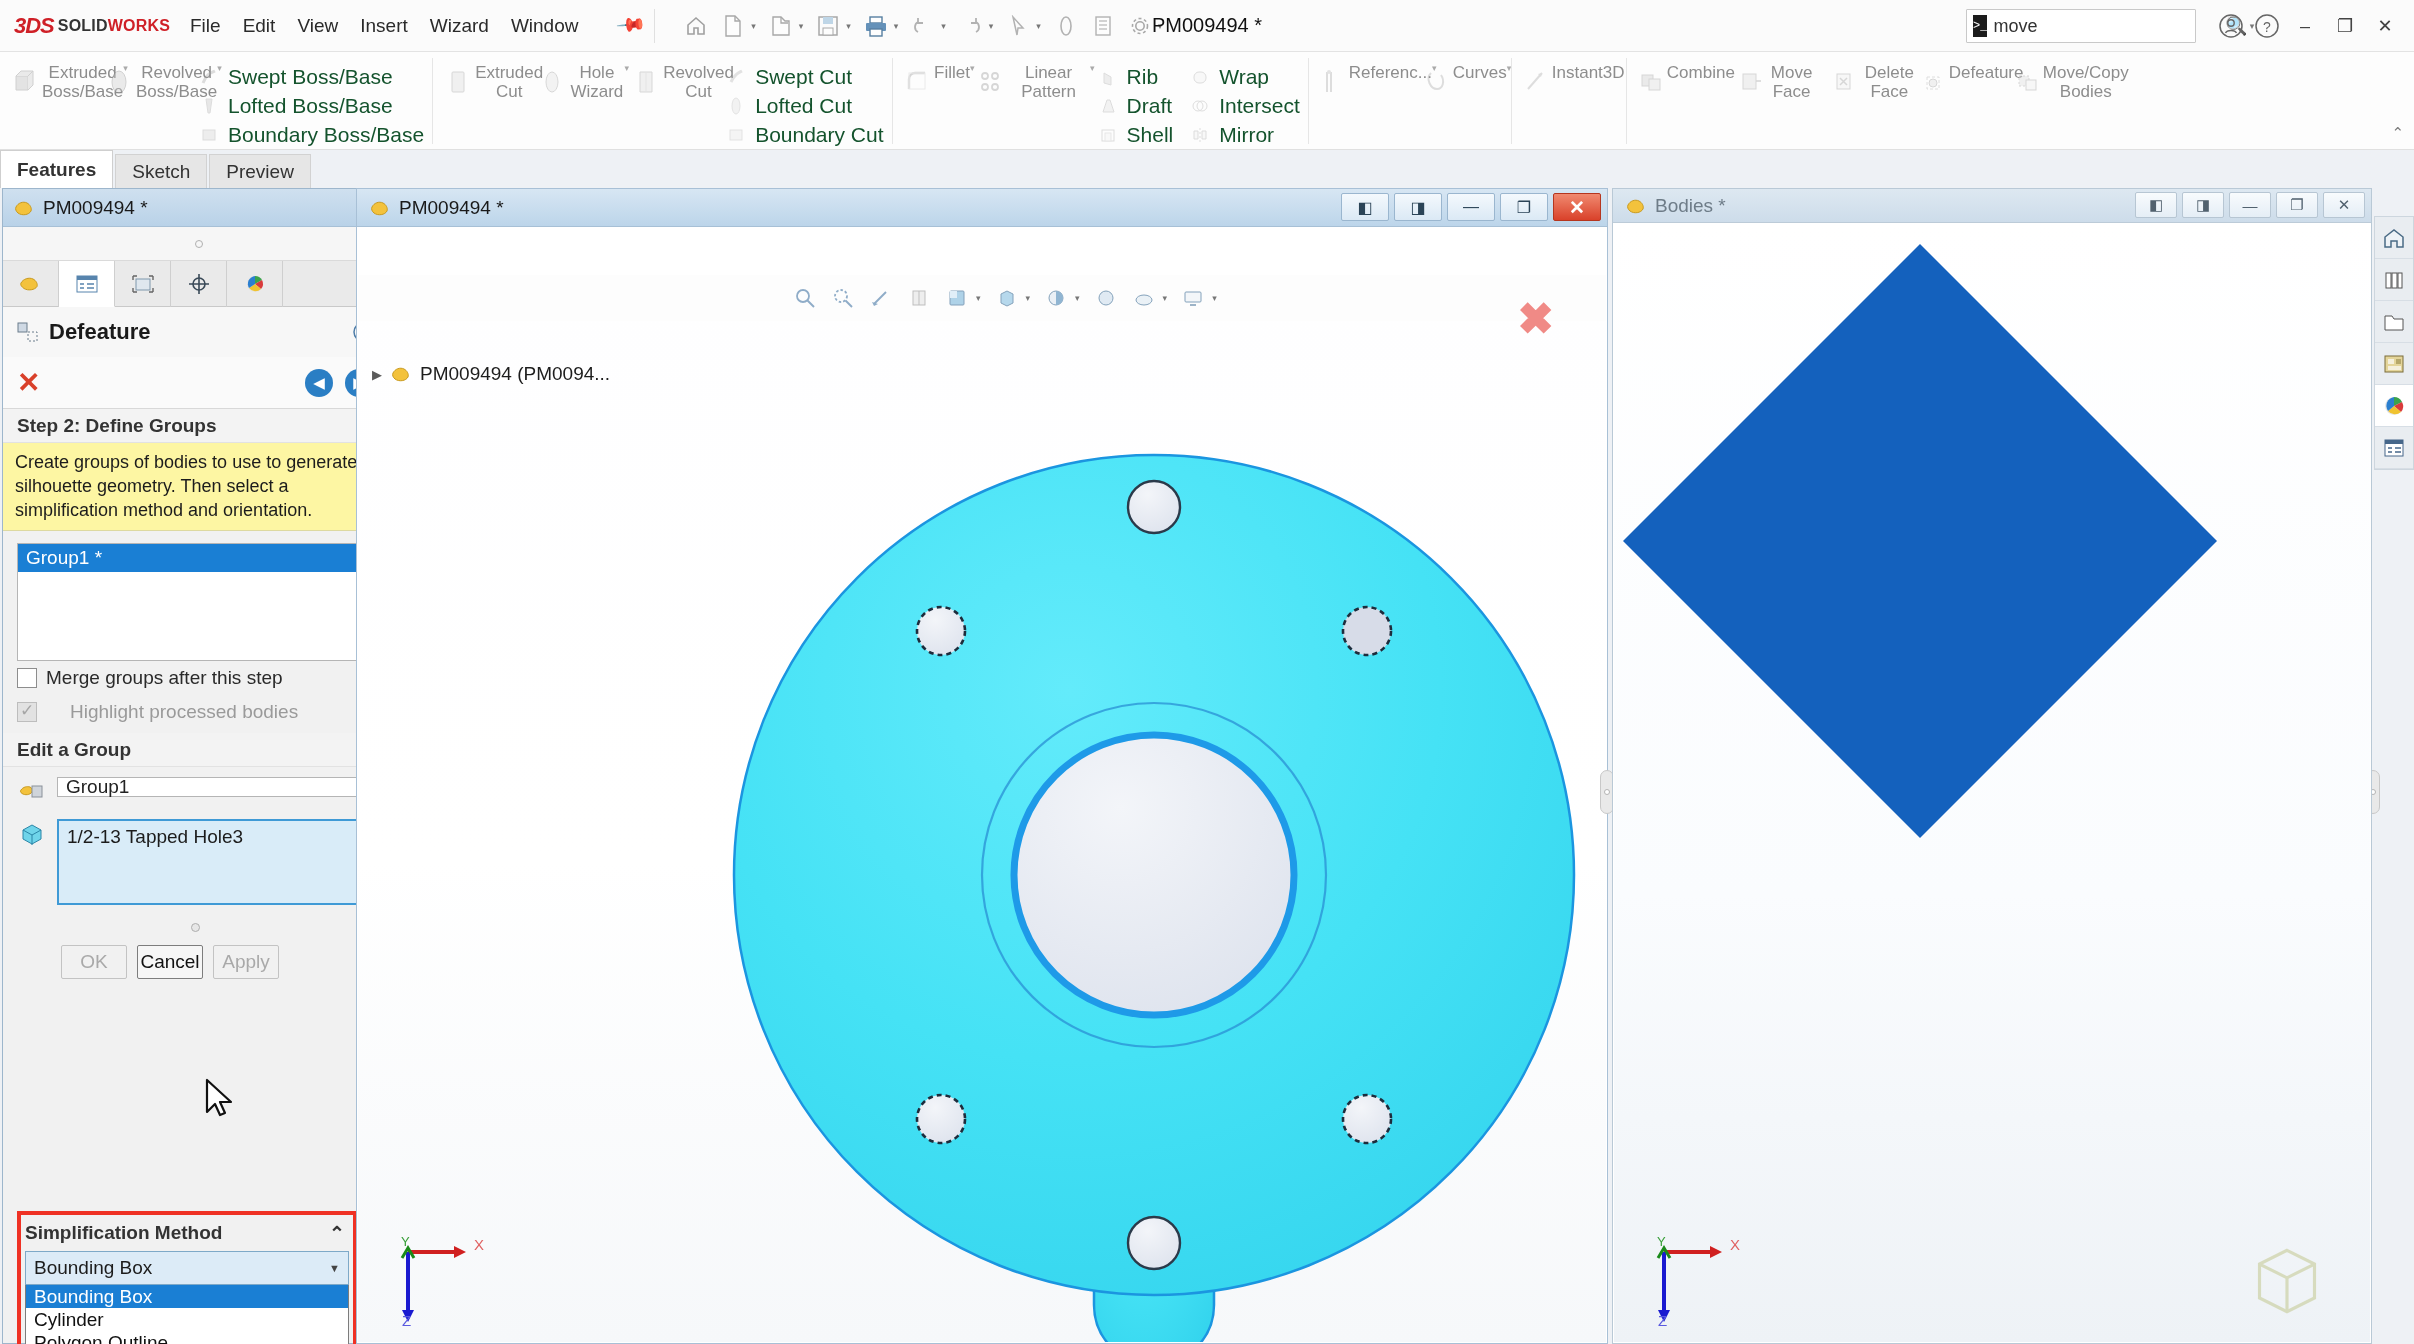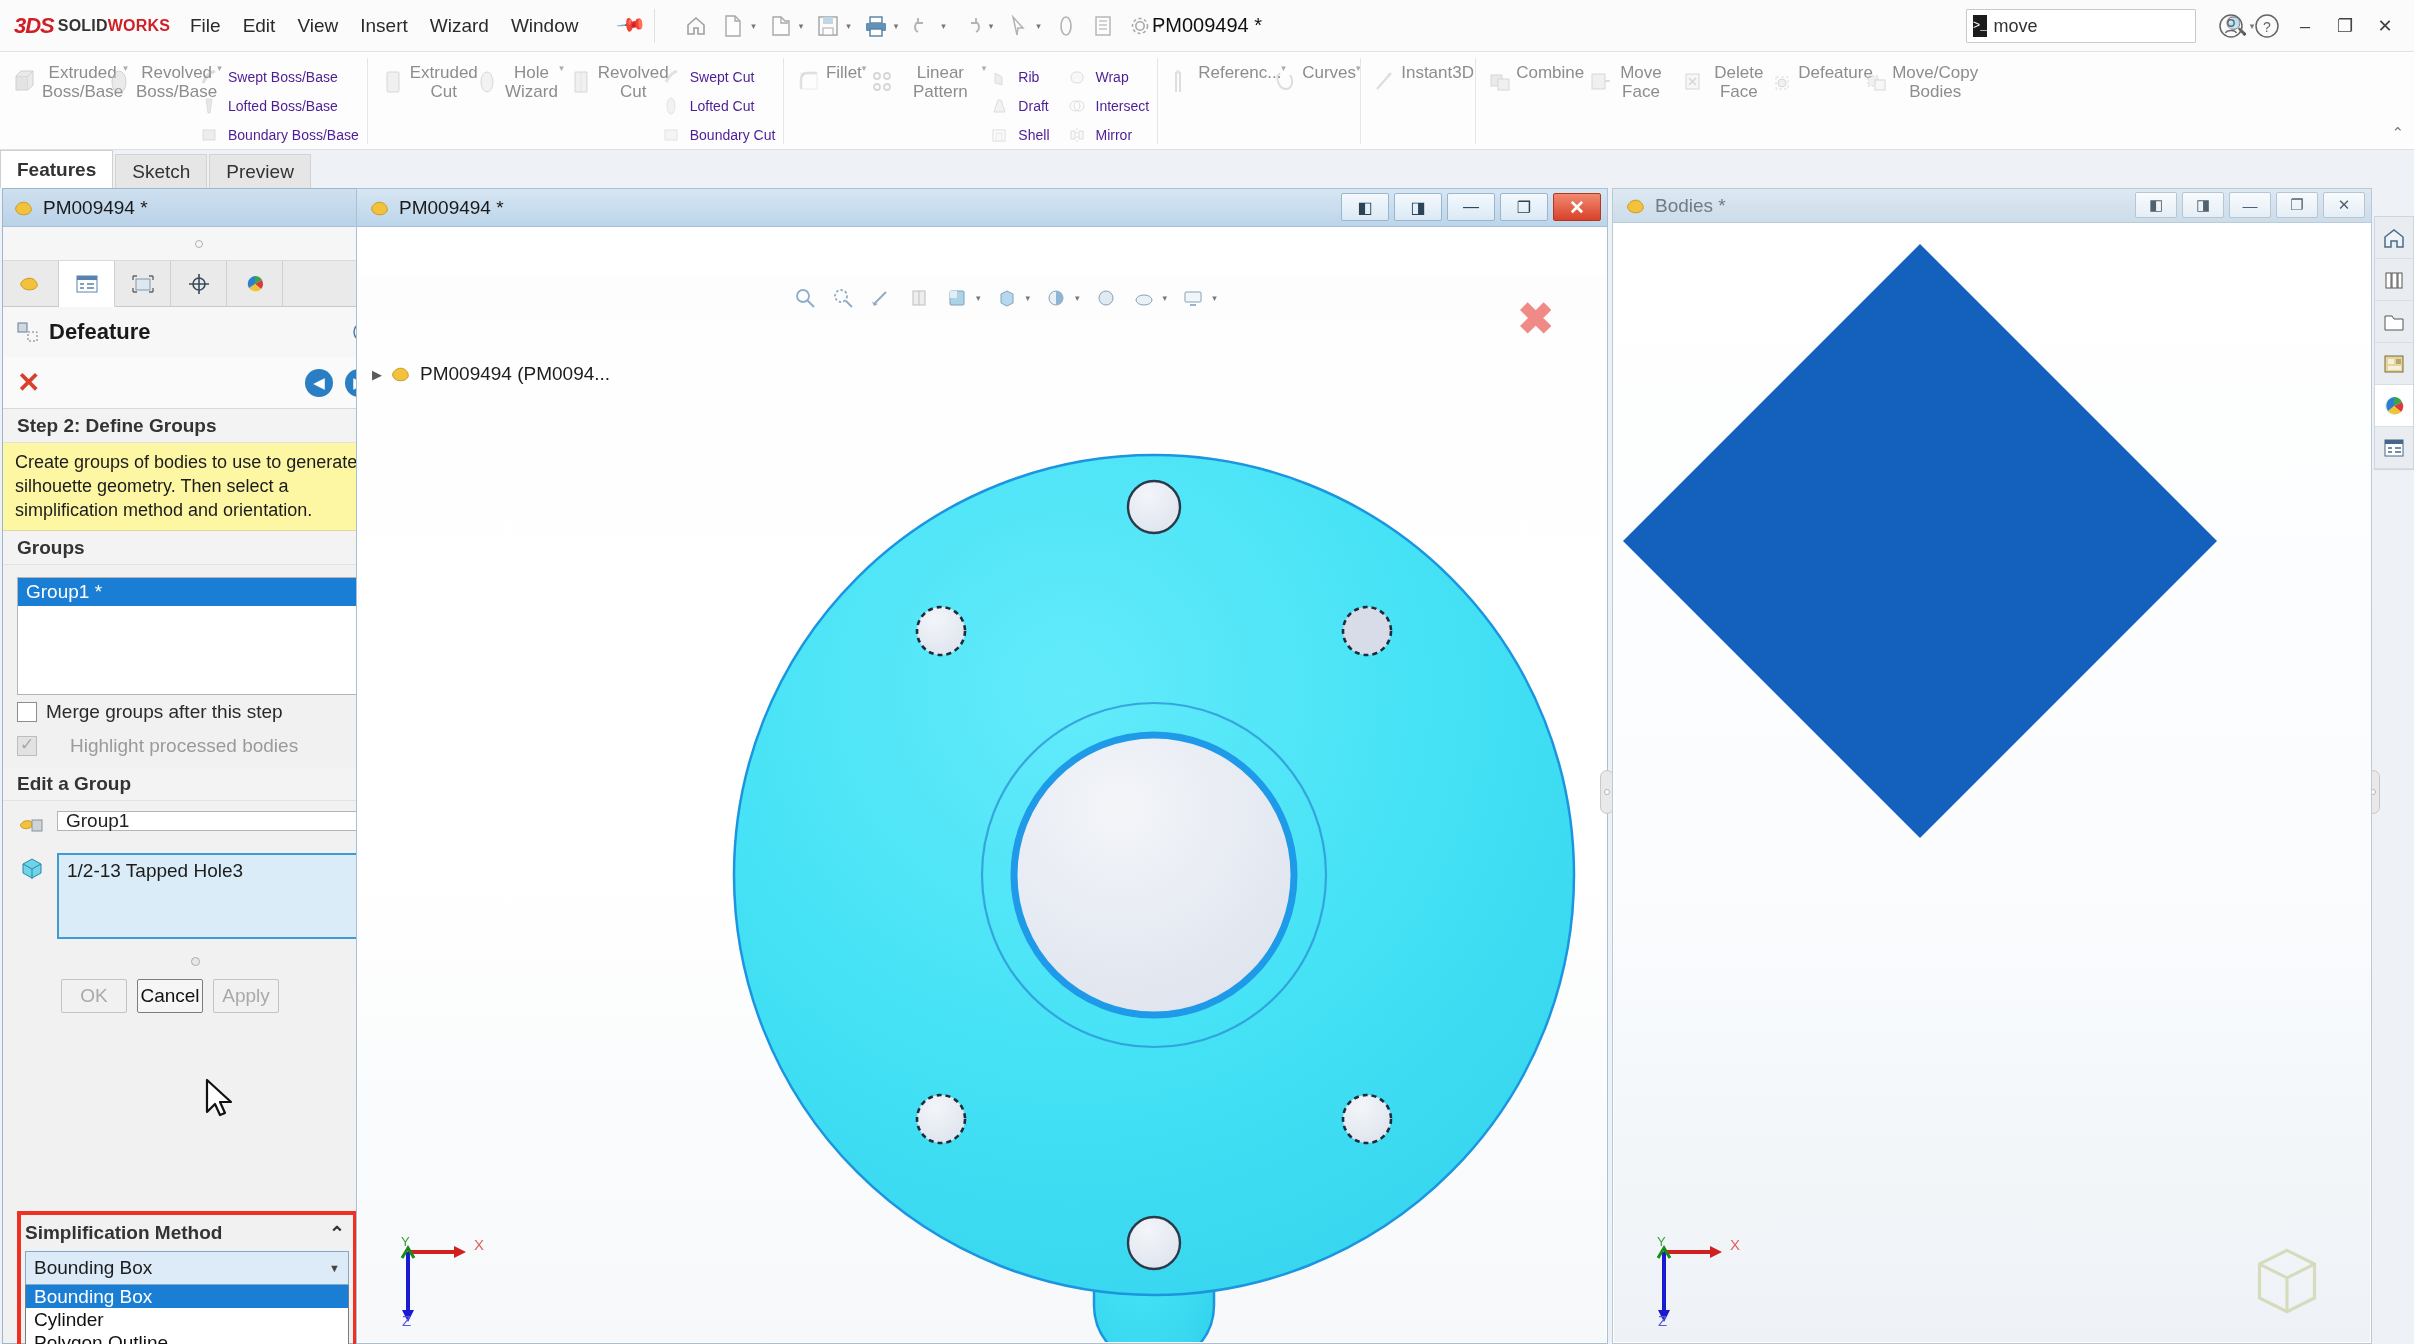--- a/index.html
+++ b/index.html
@@ -52,21 +52,21 @@
     display:flex; align-items:flex-start; padding-top:4px;
   }
   .rgroup { display:flex; align-items:flex-start; height:92px; padding:0 8px; }
   .rsep { width:1px; height:86px; background:#e6e6e6; margin-top:2px;}
   .rbig { width:94px; display:flex; flex-direction:row; align-items:flex-start; padding-top:6px; }
   .rbig .ico { width:42px; height:40px; display:flex; align-items:center; justify-content:center; opacity:.38; }
   .rbig .lbl { font-size:17px; color:#8d8d8d; text-align:center; line-height:1.1; margin-top:2px; }
   .rlistcol { display:flex; flex-direction:column; padding-top:6px; }
   .rsmall { display:flex; align-items:center; height:29px; }
   .rsmall .ico { width:26px; height:24px; display:flex;align-items:center;justify-content:center; opacity:.32; margin-right:6px;}
-  .rsmall .lbl { font-size:14px; color:#4c1d95; white-space:nowrap;}
+  .rsmall .lbl { font-size:21px; color:#14532d; white-space:nowrap;}
   .dropcaret { font-size:9px; color:#aaa; text-align:center; margin-top:1px;}
   .ribbon-collapse { position:absolute; right:10px; top:72px; font-size:15px; color:#777; }
 
   
   .cmdtabs { position:absolute; left:0; top:150px; height:38px; display:flex; align-items:flex-end; }
   .ctab { height:34px; padding:0 16px; display:flex; align-items:center; font-size:19px;
           background:#e6e6e6; border:1px solid #d2d2d2; border-bottom:0; color:#333; margin-right:2px;}
   .ctab.active { background:#fff; font-weight:bold; border-color:#cfcfcf; height:38px; }
   .cmdtab-bg { position:absolute; left:0; top:150px; width:2414px; height:38px; background:#f4f4f4; border-bottom:1px solid #cfcfcf; z-index:-1;}
 
@@ -675,24 +675,20 @@
       </div>
     </div>
 
     <div class="sec-head">
       <span>Step 2: Define Groups</span>
       <span class="chev">⌃</span>
     </div>
 
     <div class="hint">Create groups of bodies to use to generate silhouette geometry. Then select a simplification method and orientation.</div>
 
-    <div class="sec-head">
-      <span>Groups</span>
-      <span class="chev">⌃</span>
-    </div>
 
     <div class="listbox">
       <div class="listrow sel">Group1 *</div>
     </div>
 
     <div class="chkrow">
       <span class="cbox"></span>
       <span>Merge groups after this step</span>
     </div>
     <div class="chkrow dis">

